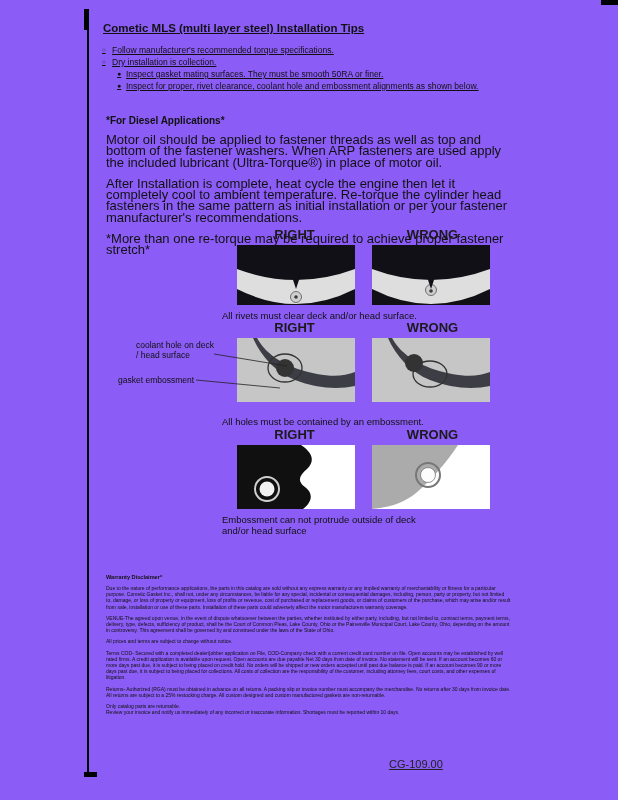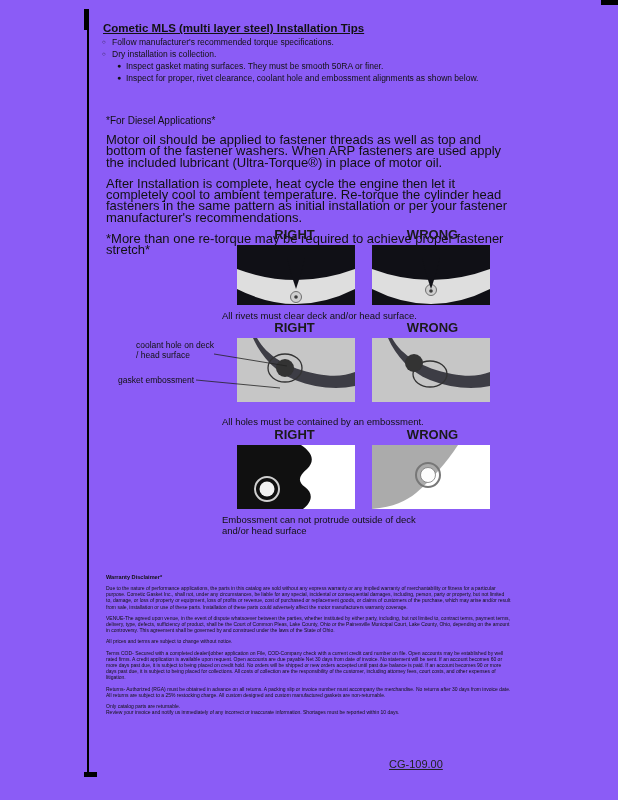--- a/index.html
+++ b/index.html
@@ -9,28 +9,28 @@
   
   .mark { position:absolute; background:#000; }
   .mark-tl { left:84px; top:9px; width:5px; height:21px; }
   .rule-left { position:absolute; left:87px; top:9px; width:1.5px; height:768px; background:#000; }
   .mark-tr { right:0; top:0; width:17px; height:5px; }
   .mark-bl { left:84px; top:772px; width:13px; height:5px; }
 
   .title { position:absolute; left:103px; top:22px; margin:0; font-size:11.5px;
            font-weight:bold; text-decoration:underline; white-space:nowrap; }
 
-  .tips { position:absolute; left:102px; top:36px; width:440px; font-size:8.5px; }
+  .tips { position:absolute; left:102px; top:44px; width:440px; font-size:8.5px;text-decoration:underline; }
   .b-row { display:flex; align-items:flex-start; line-height:12px; }
   .b-glyph { flex:0 0 10px; width:10px; font-size:6px; line-height:12px; }
   .sub { margin-left:15px; }
   .sub .b-glyph { font-size:7px; flex:0 0 9px; width:9px; }
 
   .diesel { position:absolute; left:106px; top:115px; width:412px; }
-  .diesel-h { font-size:10px; font-weight:normal; margin:0 0 8px 0; }
+  .diesel-h { font-size:10px; font-weight:bold; margin:0 0 8px 0; }
   .diesel p { margin:0 0 10px 0; font-size:13px; line-height:11.3px; }
 
   .diag { position:absolute; left:237px; width:253px; }
   .diag-r1 { top:227px; } .diag-r2 { top:320px; } .diag-r3 { top:427px; }
   .d-heads { display:flex; gap:23px; margin-bottom:3px;font-weight:bold; }
   .d-head { width:118px; text-align:center; font-size:13px; color:#1a1a1a; }
   .d-imgs { display:flex; gap:17px; }
   .d-img { display:block; }
 
   .caption { position:absolute; left:222px; font-size:9.5px; line-height:11px; color:#111; }

